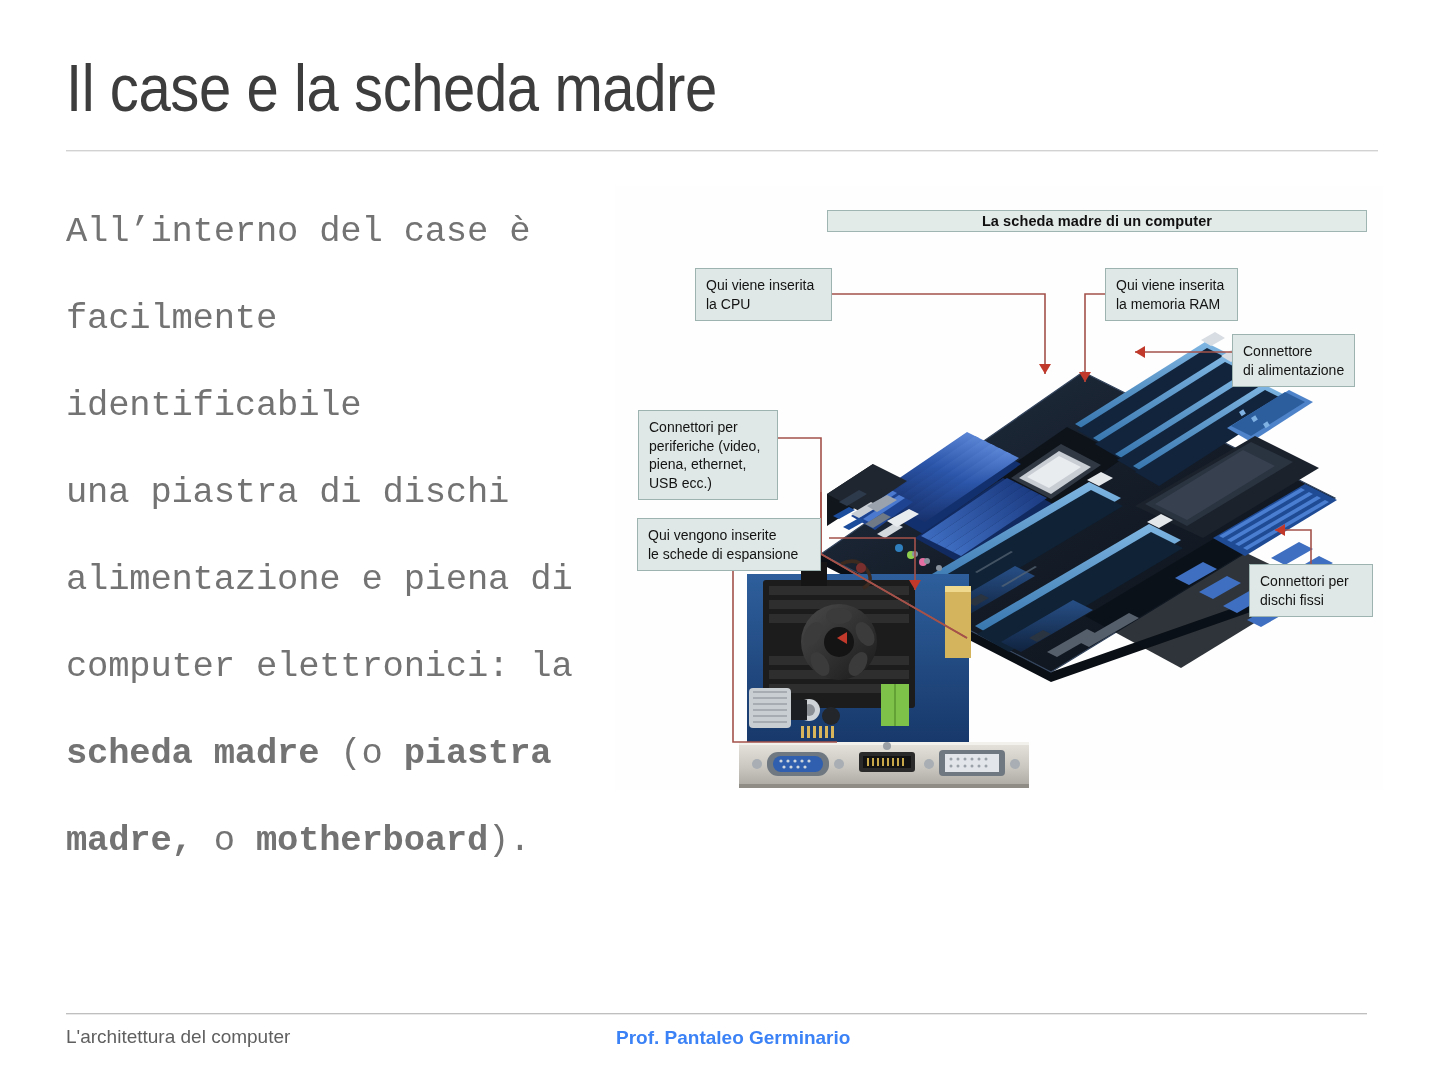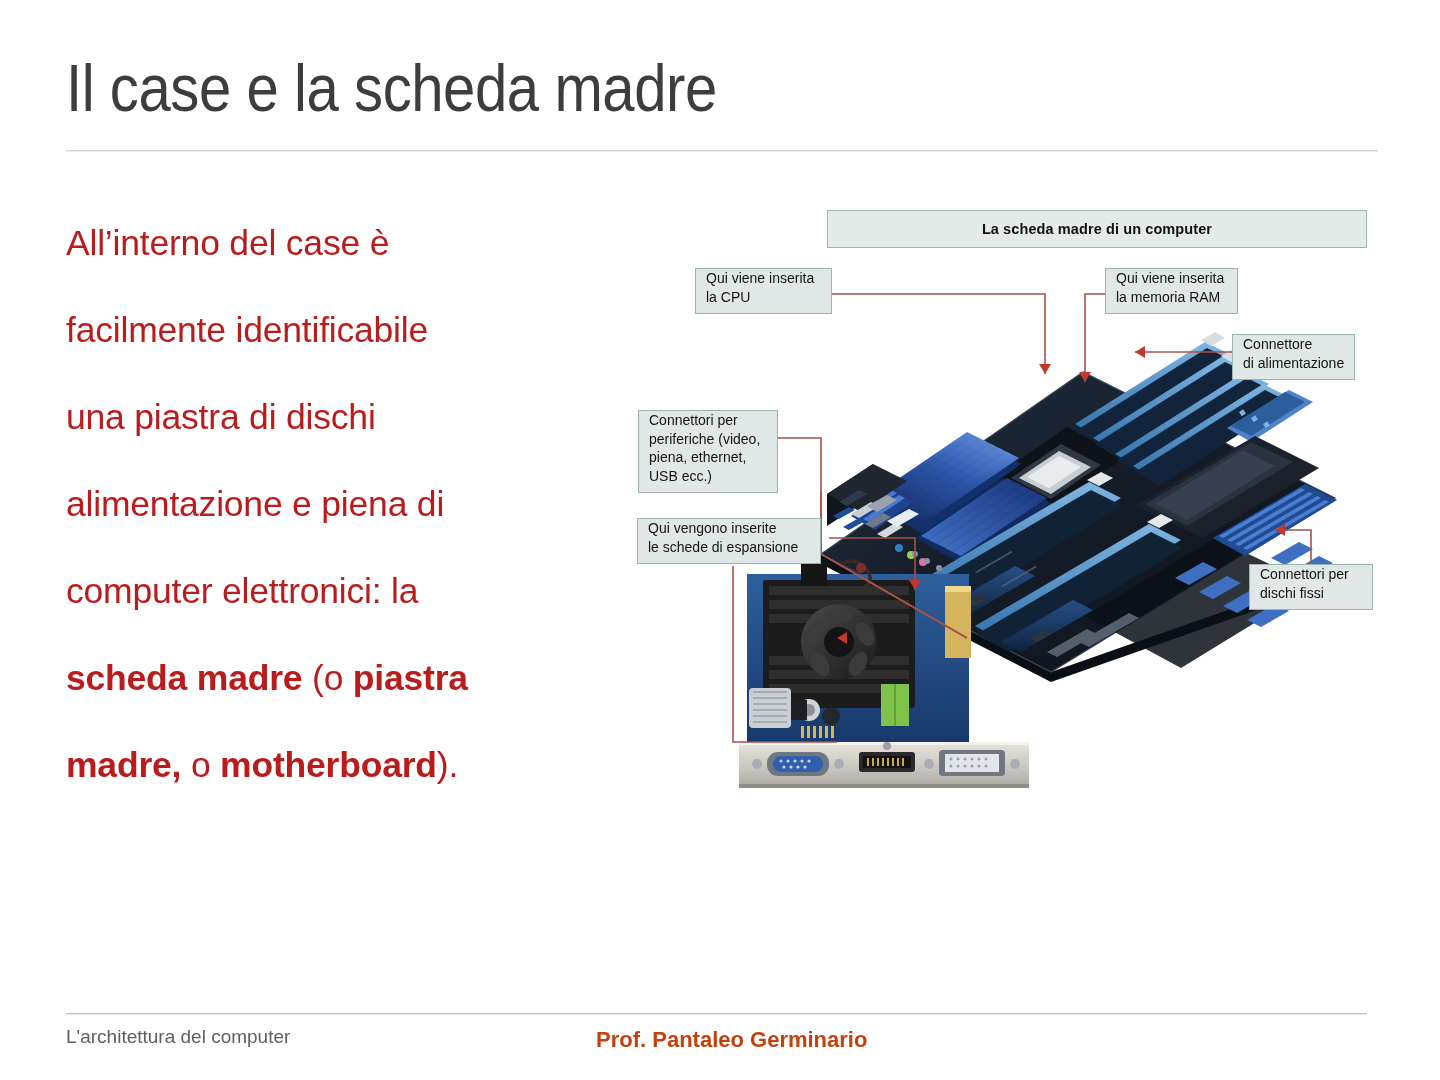--- a/index.html
+++ b/index.html
@@ -38,66 +38,66 @@
     width: 1312px;
     height: 1px;
     background: #d2d2d2;
     box-shadow: 0 1px 0 #ededed;
   }
 
   
   .body-copy {
     position: absolute;
     left: 66px;
-    top: 200px;
+    top: 188px;
     width: 520px;
-    font-family: Liberation Sans, sans-serif;
+    font-family: Liberation Mono, monospace;
     font-size: 35.5px;
     font-weight: 400;
-    color: #b91c1c;
+    color: #737373;
     line-height: 87px;
     letter-spacing: -0.2px;
   }
   .body-copy b { font-weight: 700; }
 
   
   .figure {
     position: absolute;
     left: 615px;
     top: 186px;
     width: 768px;
     height: 604px;
     background: #fefefe;
   }
   .fig-banner {
     position: absolute;
     left: 212px;
     top: 24px;
     width: 540px;
-    height: 38px;
+    height: 22px;
     background: #e3ebe9;
     border: 1.5px solid #9fb5b1;
     box-sizing: border-box;
     display: flex;
     align-items: center;
     justify-content: center;
     font-size: 14.5px;
     font-weight: 700;
     color: #111111;
     letter-spacing: 0.1px;
   }
   .callout {
     position: absolute;
     background: #dfe8e6;
     border: 1.5px solid #9db3af;
     box-sizing: border-box;
     font-size: 14px;
     color: #131313;
     line-height: 1.33;
-    padding: 0 9px 7px 10px;
+    padding: 7px 9px 7px 10px;
   }
   .callout span { display: block; white-space: nowrap; }
 
   .c-cpu    { left: 80px;  top: 82px;  width: 137px; }
   .c-ram    { left: 490px; top: 82px;  width: 133px; }
   .c-power  { left: 617px; top: 148px; width: 123px; }
   .c-periph { left: 23px;  top: 224px; width: 140px; }
   .c-expan  { left: 22px;  top: 332px; width: 184px; }
   .c-disk   { left: 634px; top: 378px; width: 124px; }
 
@@ -117,25 +117,25 @@
     position: absolute;
     left: 66px;
     top: 1026px;
     font-size: 19px;
     color: #5f5f5f;
     font-family: "Liberation Sans", sans-serif;
     text-align: center;
   }
   .footer-center {
     position: absolute;
-    left: 596px;
+    left: 616px;
     top: 1027px;
-    font-size: 22px;
+    font-size: 19px;
     font-weight: 700;
-    color: #c2410c;
+    color: #3b82f6;
     font-family: "Liberation Sans", sans-serif;
   }
 </style>
 </head>
 <body>
 
 <div class="slide-title">Il case e la scheda madre</div>
 <div class="title-rule"></div>
 
 <div class="body-copy" id="body-copy">

